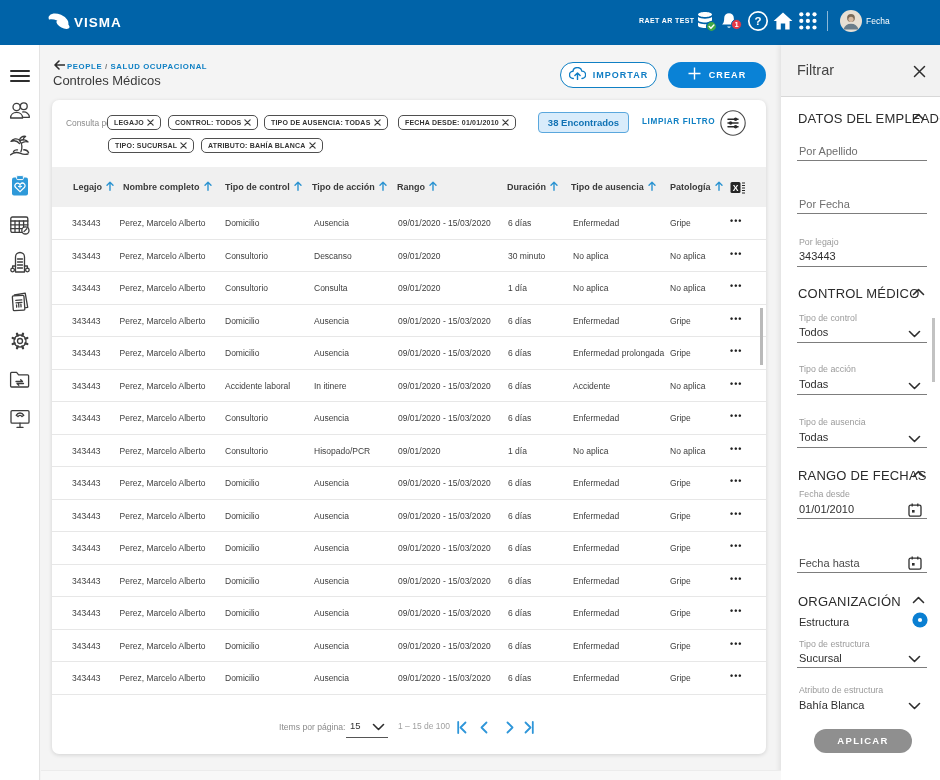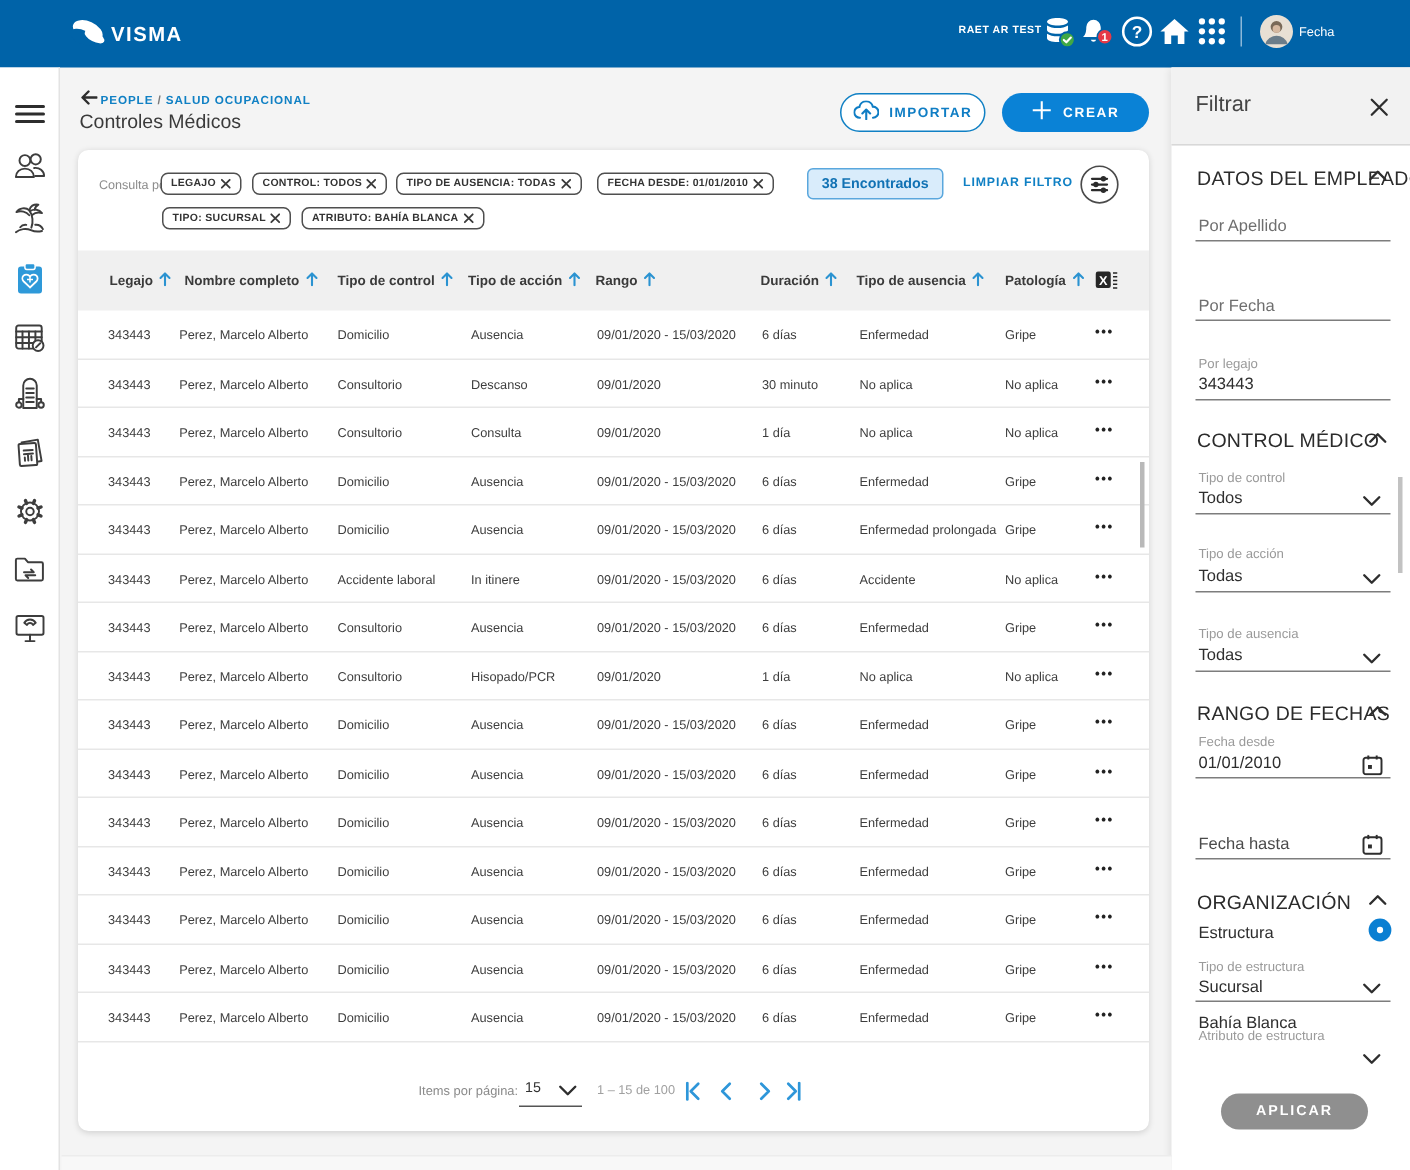--- a/index.html
+++ b/index.html
@@ -545,21 +545,21 @@
 <circle cx="8" cy="8" r="7.6" fill="#0a7fd2"></circle>
 <circle cx="8" cy="8" r="2.1" fill="#fff"></circle>
 </svg>
 <span class="plabel" style="top:639px">Tipo de estructura</span>
 <span class="pvalue" style="top:652px">Sucursal</span>
 <svg width="13" height="8" viewBox="0 0 13 8" style="position:absolute;left:908px;top:655px">
     <path d="M1.5 1.5 L6.5 6.5 L11.5 1.5" stroke="#2e2e2e" stroke-width="1.6" fill="none" stroke-linecap="round" stroke-linejoin="round"></path>
   </svg>
 <div class="uline" style="top:667px"></div>
 <span class="plabel" style="top:685px">Atributo de estructura</span>
-<span class="pvalue" style="top:676px">Bahía Blanca</span>
+<span class="pvalue" style="top:699px">Bahía Blanca</span>
 <svg width="13" height="8" viewBox="0 0 13 8" style="position:absolute;left:908px;top:702px">
     <path d="M1.5 1.5 L6.5 6.5 L11.5 1.5" stroke="#2e2e2e" stroke-width="1.6" fill="none" stroke-linecap="round" stroke-linejoin="round"></path>
   </svg>
 
 <div class="abs" style="left:814px;top:729px;width:98px;height:24px;border-radius:12px;background:#8f8f8f;text-align:center;line-height:24px;font-size:9.5px;font-weight:bold;color:#fff;letter-spacing:1.3px">APLICAR</div>
 
 <div class="abs" style="left:41px;top:770px;width:740px;height:10px;background:#f8f8f8;border-top:1px solid #ececec"></div>
 
 <div class="abs" style="left:932px;top:318px;width:3px;height:64px;background:#c2c2c2"></div>
 

